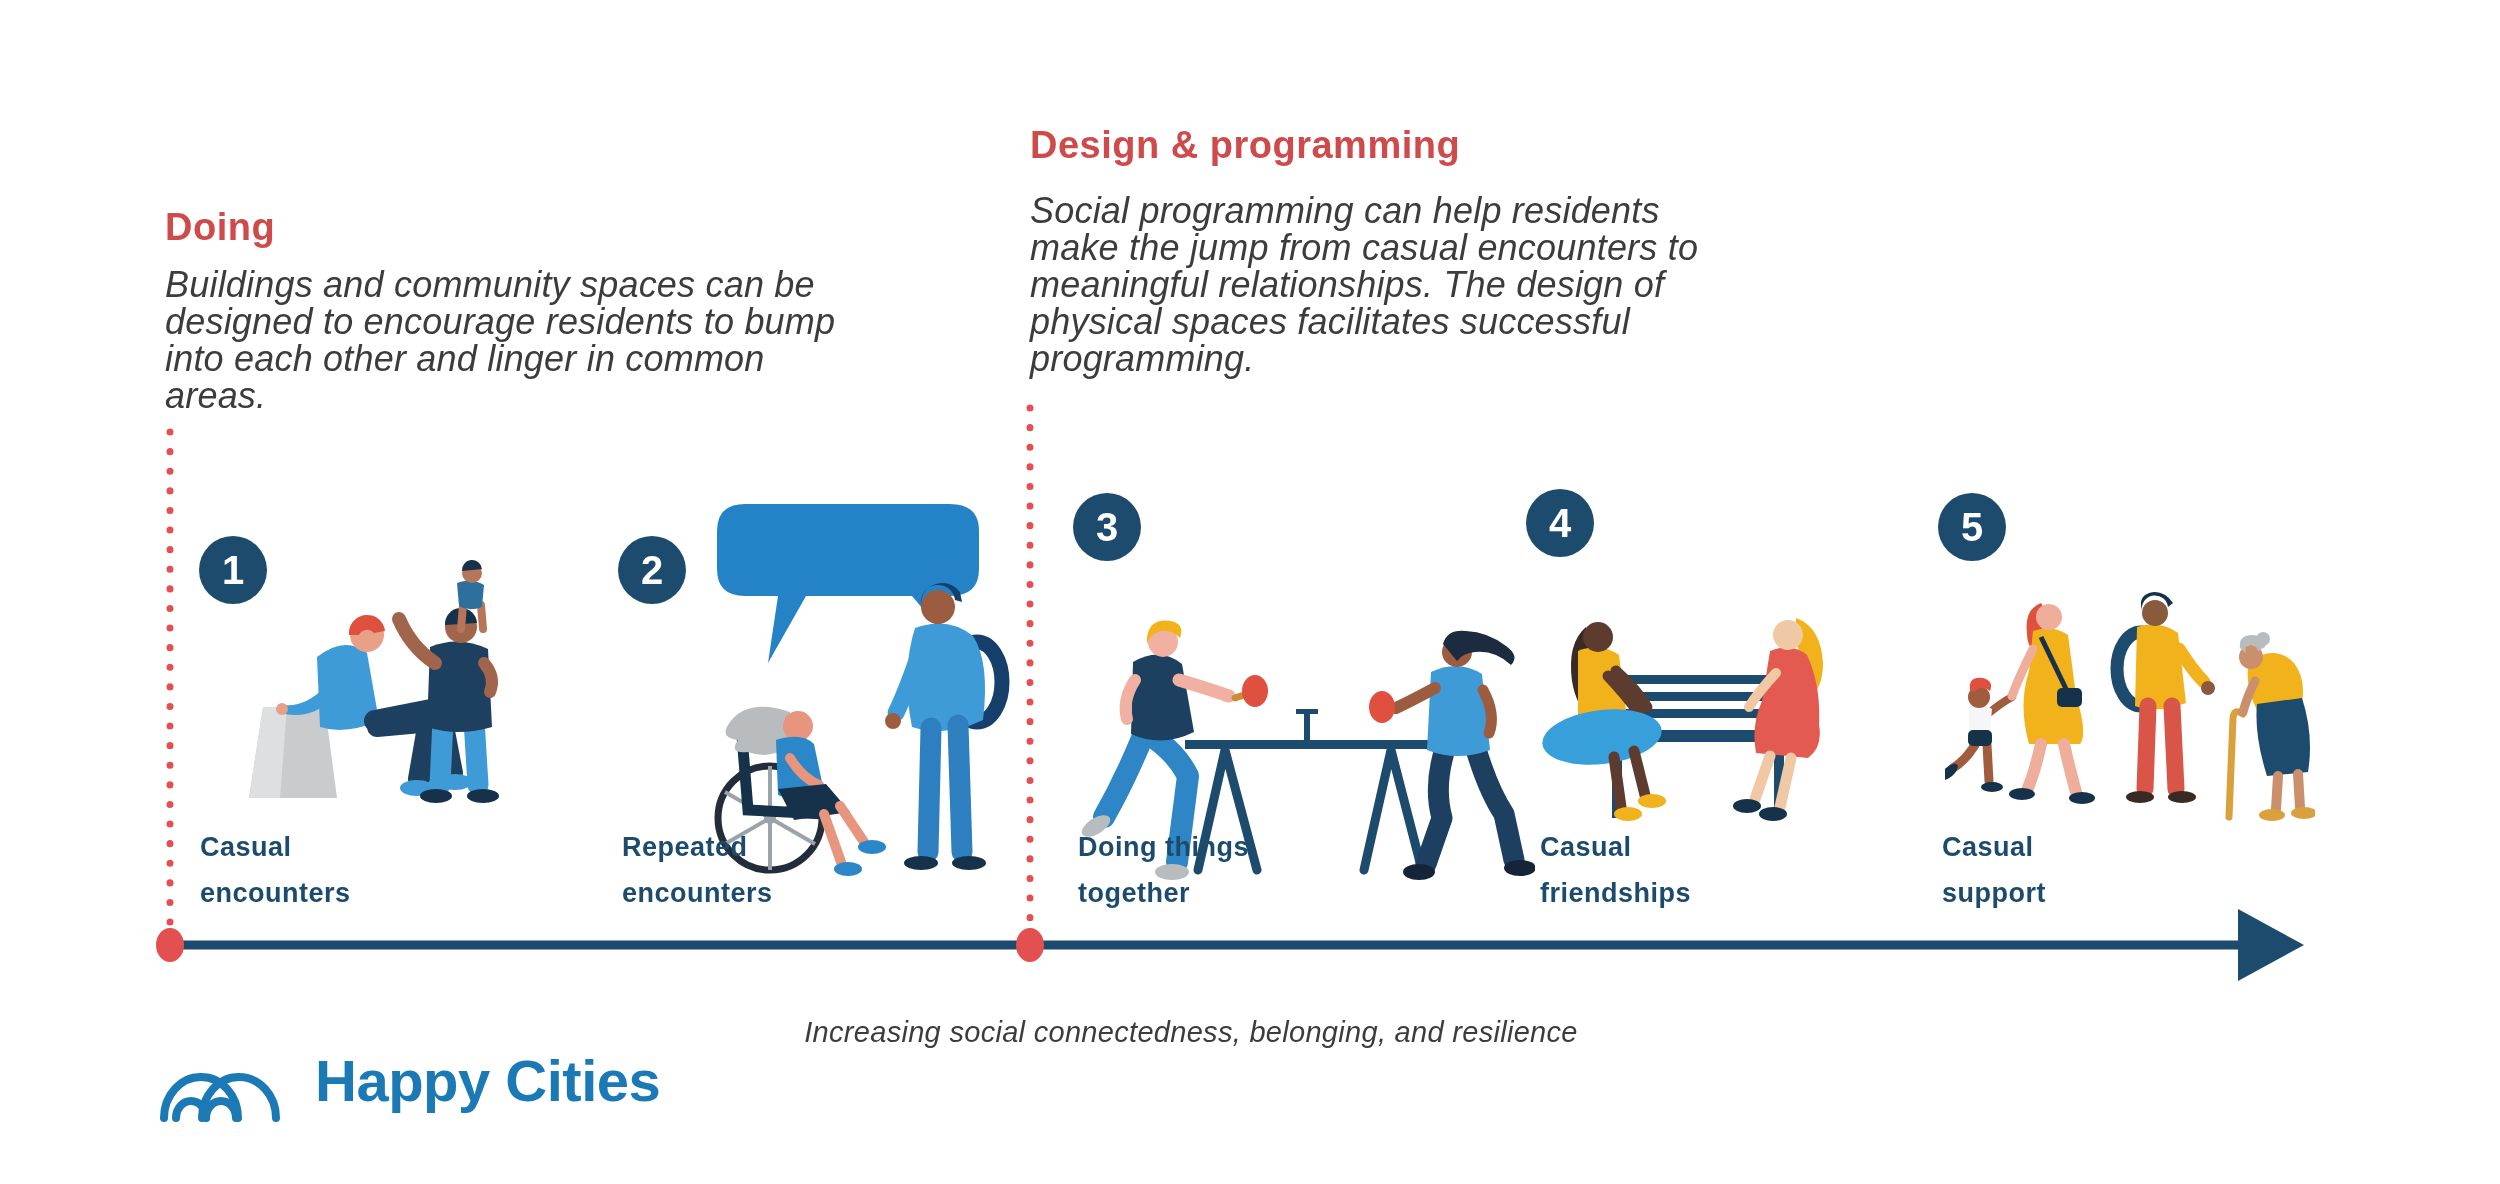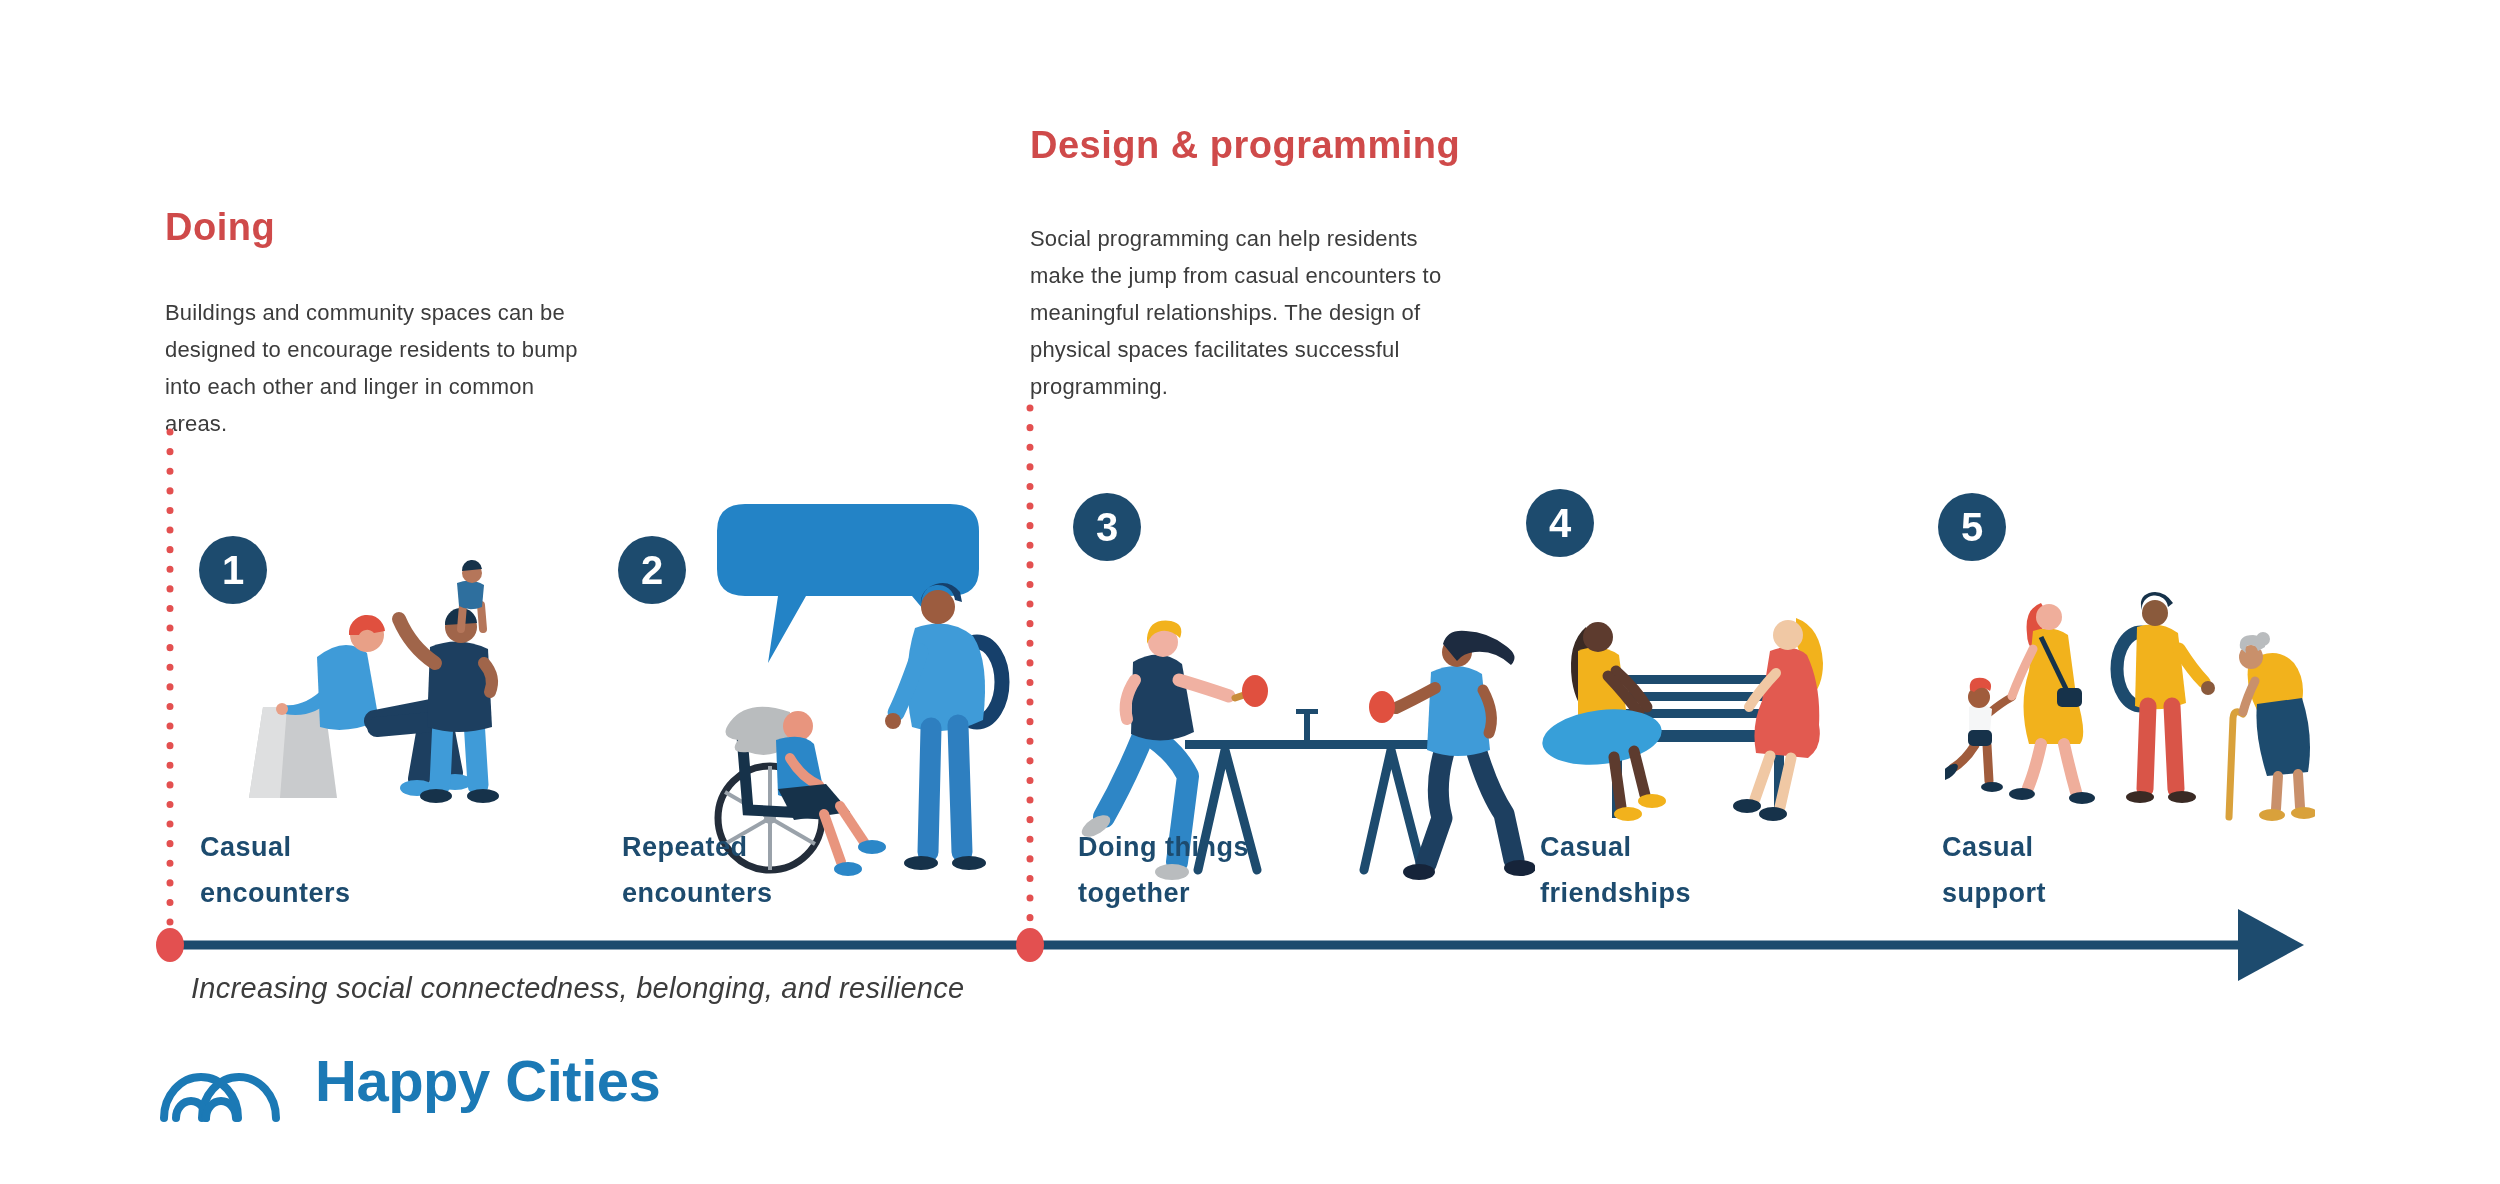--- a/index.html
+++ b/index.html
@@ -9,39 +9,40 @@
     background:#ffffff;
     font-family:"Liberation Sans", sans-serif;
     overflow:hidden;
   }
   .abs{position:absolute;}
   .section-heading{
     font-size:38px;font-weight:bold;letter-spacing:.5px;
     color:var(--accent_red,#cf4a4a);
   }
   .section-body{
-    font-size:22px;line-height:37px;
+    font-size:36px;font-style:italic;line-height:37px;
     color:var(--text_dark,#3c3c3c);
-    white-space:pre-line;letter-spacing:.2px;margin-top:28px;
+    white-space:pre-line;letter-spacing:.2px;
   }
   .badge{
     width:68px;height:68px;border-radius:50%;
     background:var(--navy,#1d4b6e);
     display:flex;align-items:center;justify-content:center;
   }
   .badge span{color:#ffffff;font-size:40px;font-weight:bold;}
   .stage-label{
     font-size:27px;font-weight:bold;line-height:46px;letter-spacing:.5px;
     color:var(--navy,#1d4b6e);
     white-space:pre-line;
   }
   .timeline-caption{
-    width:2000px;
+    width:2000px;text-align:center;
     font-size:29px;font-style:italic;letter-spacing:.3px;
     color:var(--text_dark,#3c3c3c);
+    margin-top:44px;
   }
   .logo{
     display:flex;align-items:center;gap:33px;
   }
   .logo-text{
     font-size:58px;font-weight:bold;letter-spacing:-.5px;
     color:var(--logo_blue,#1b79b5);
   }
   svg{display:block;}
 </style>

